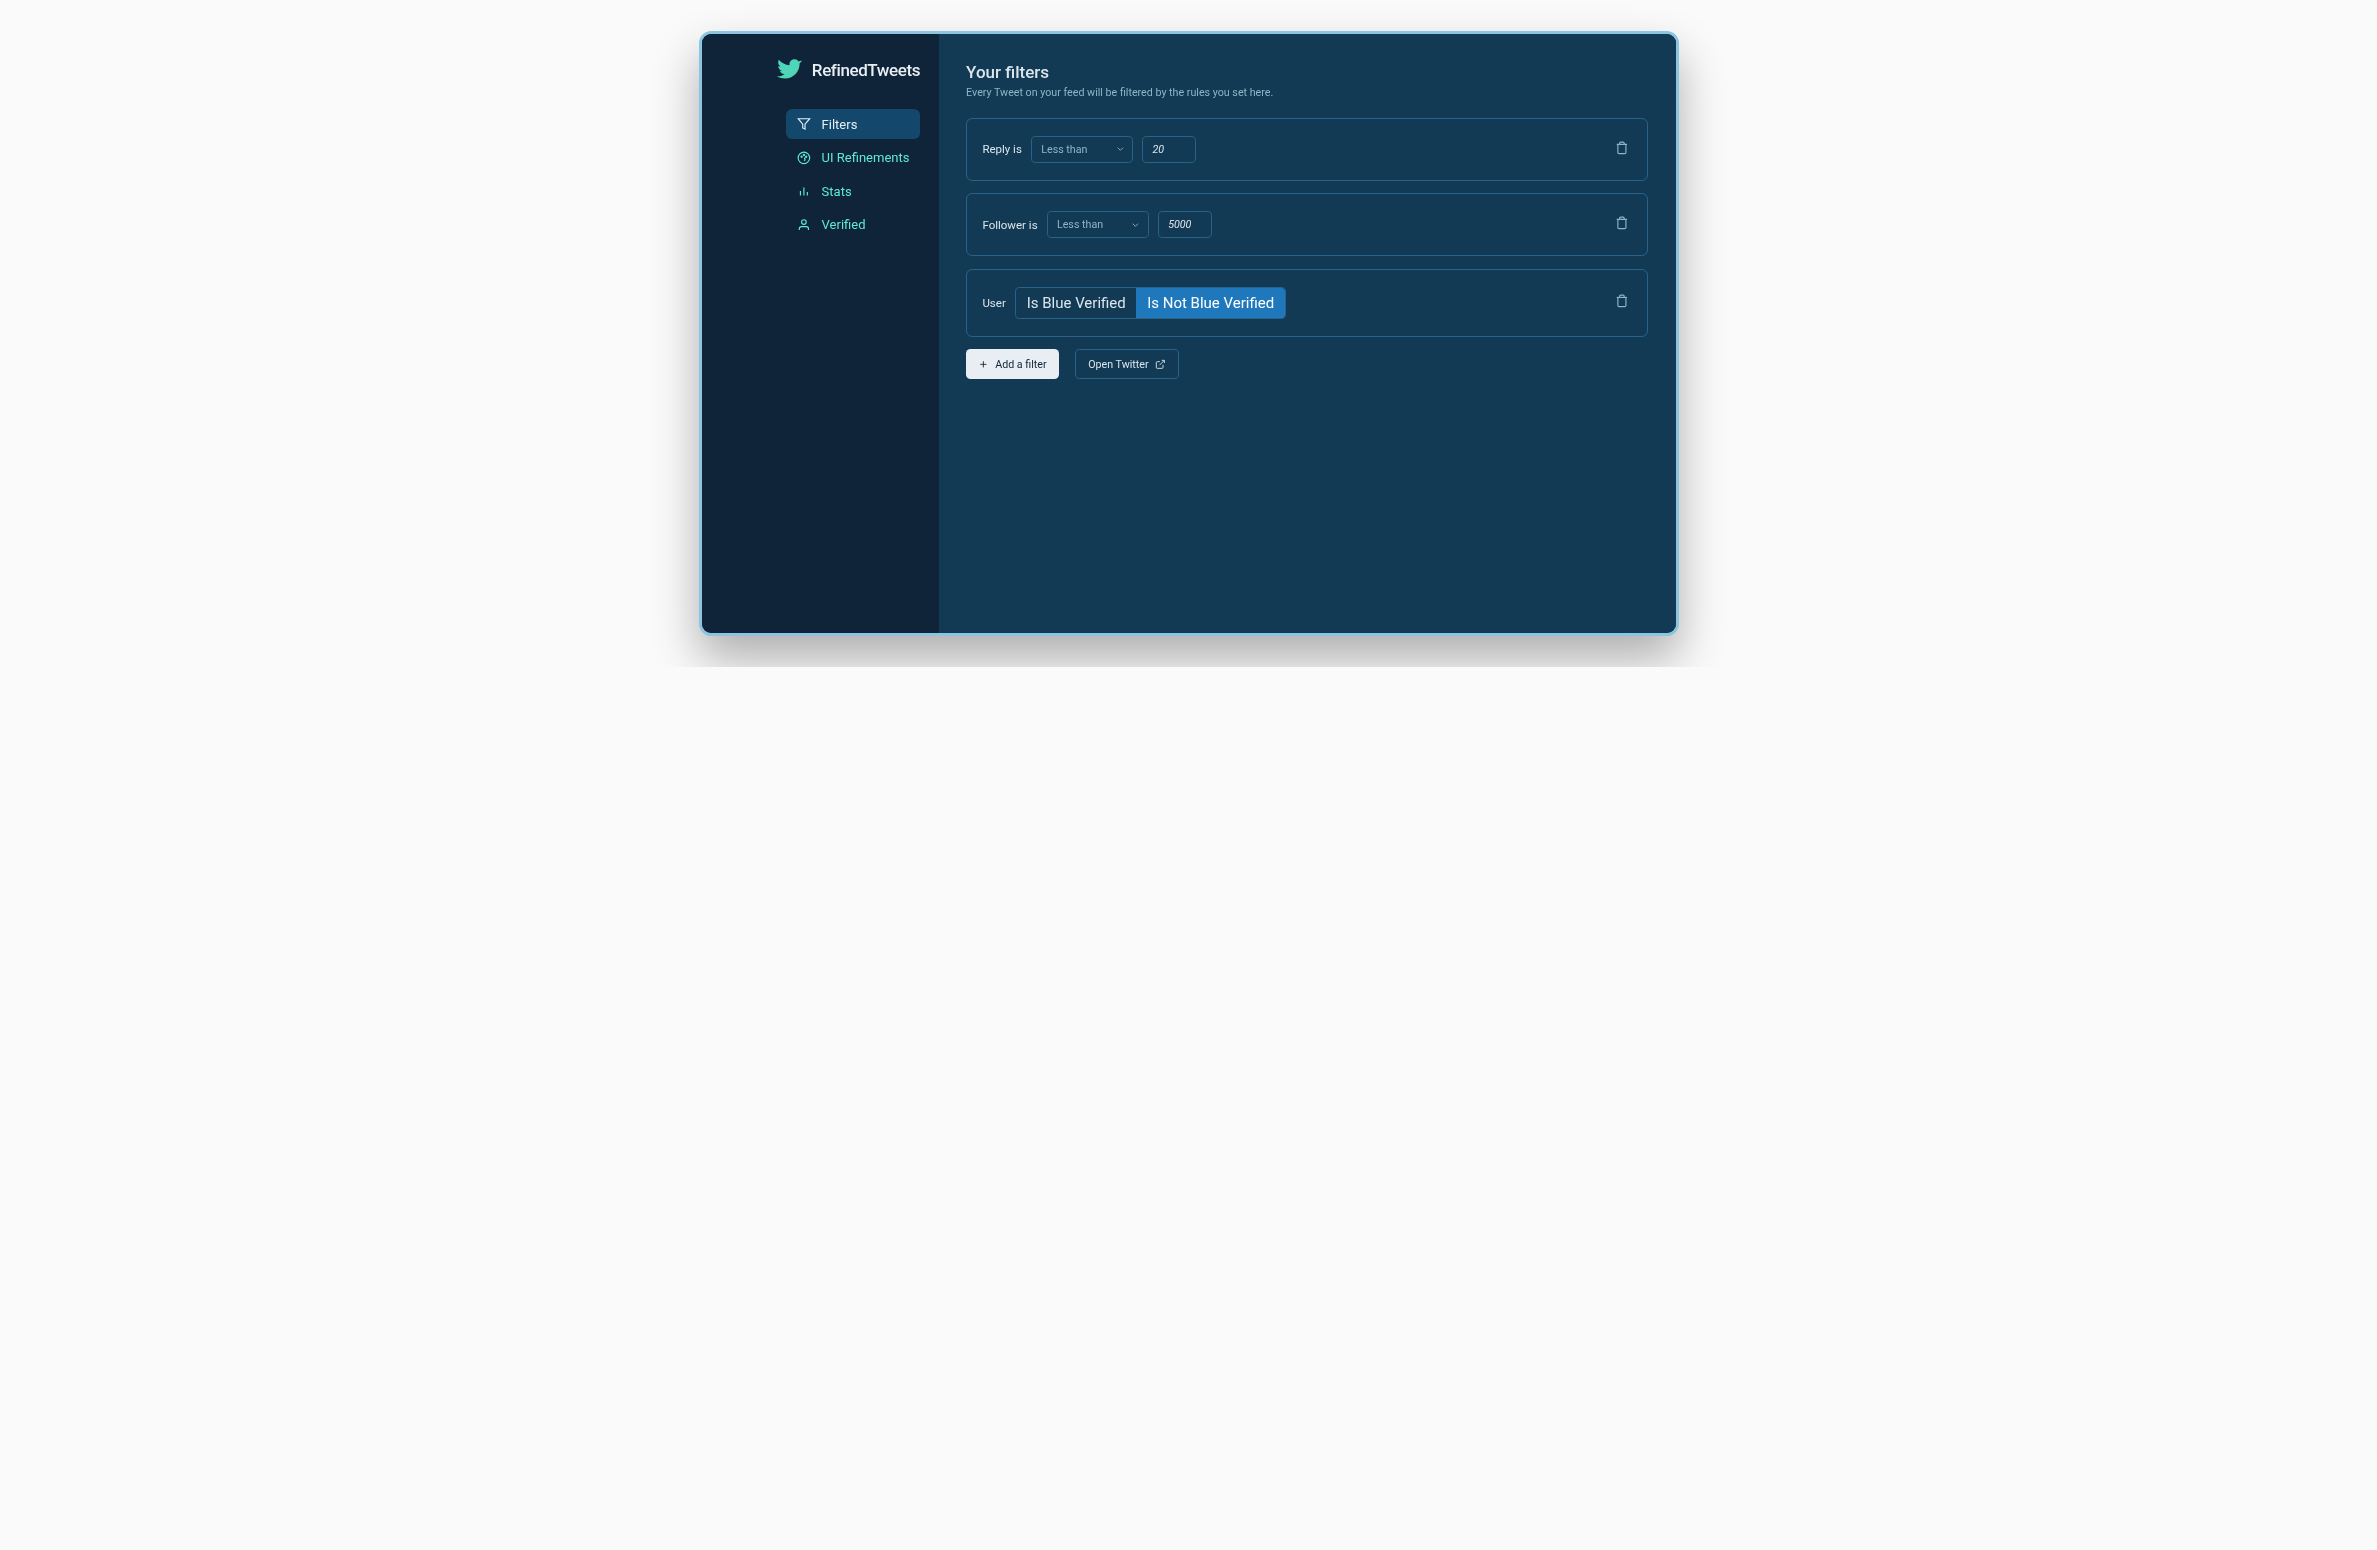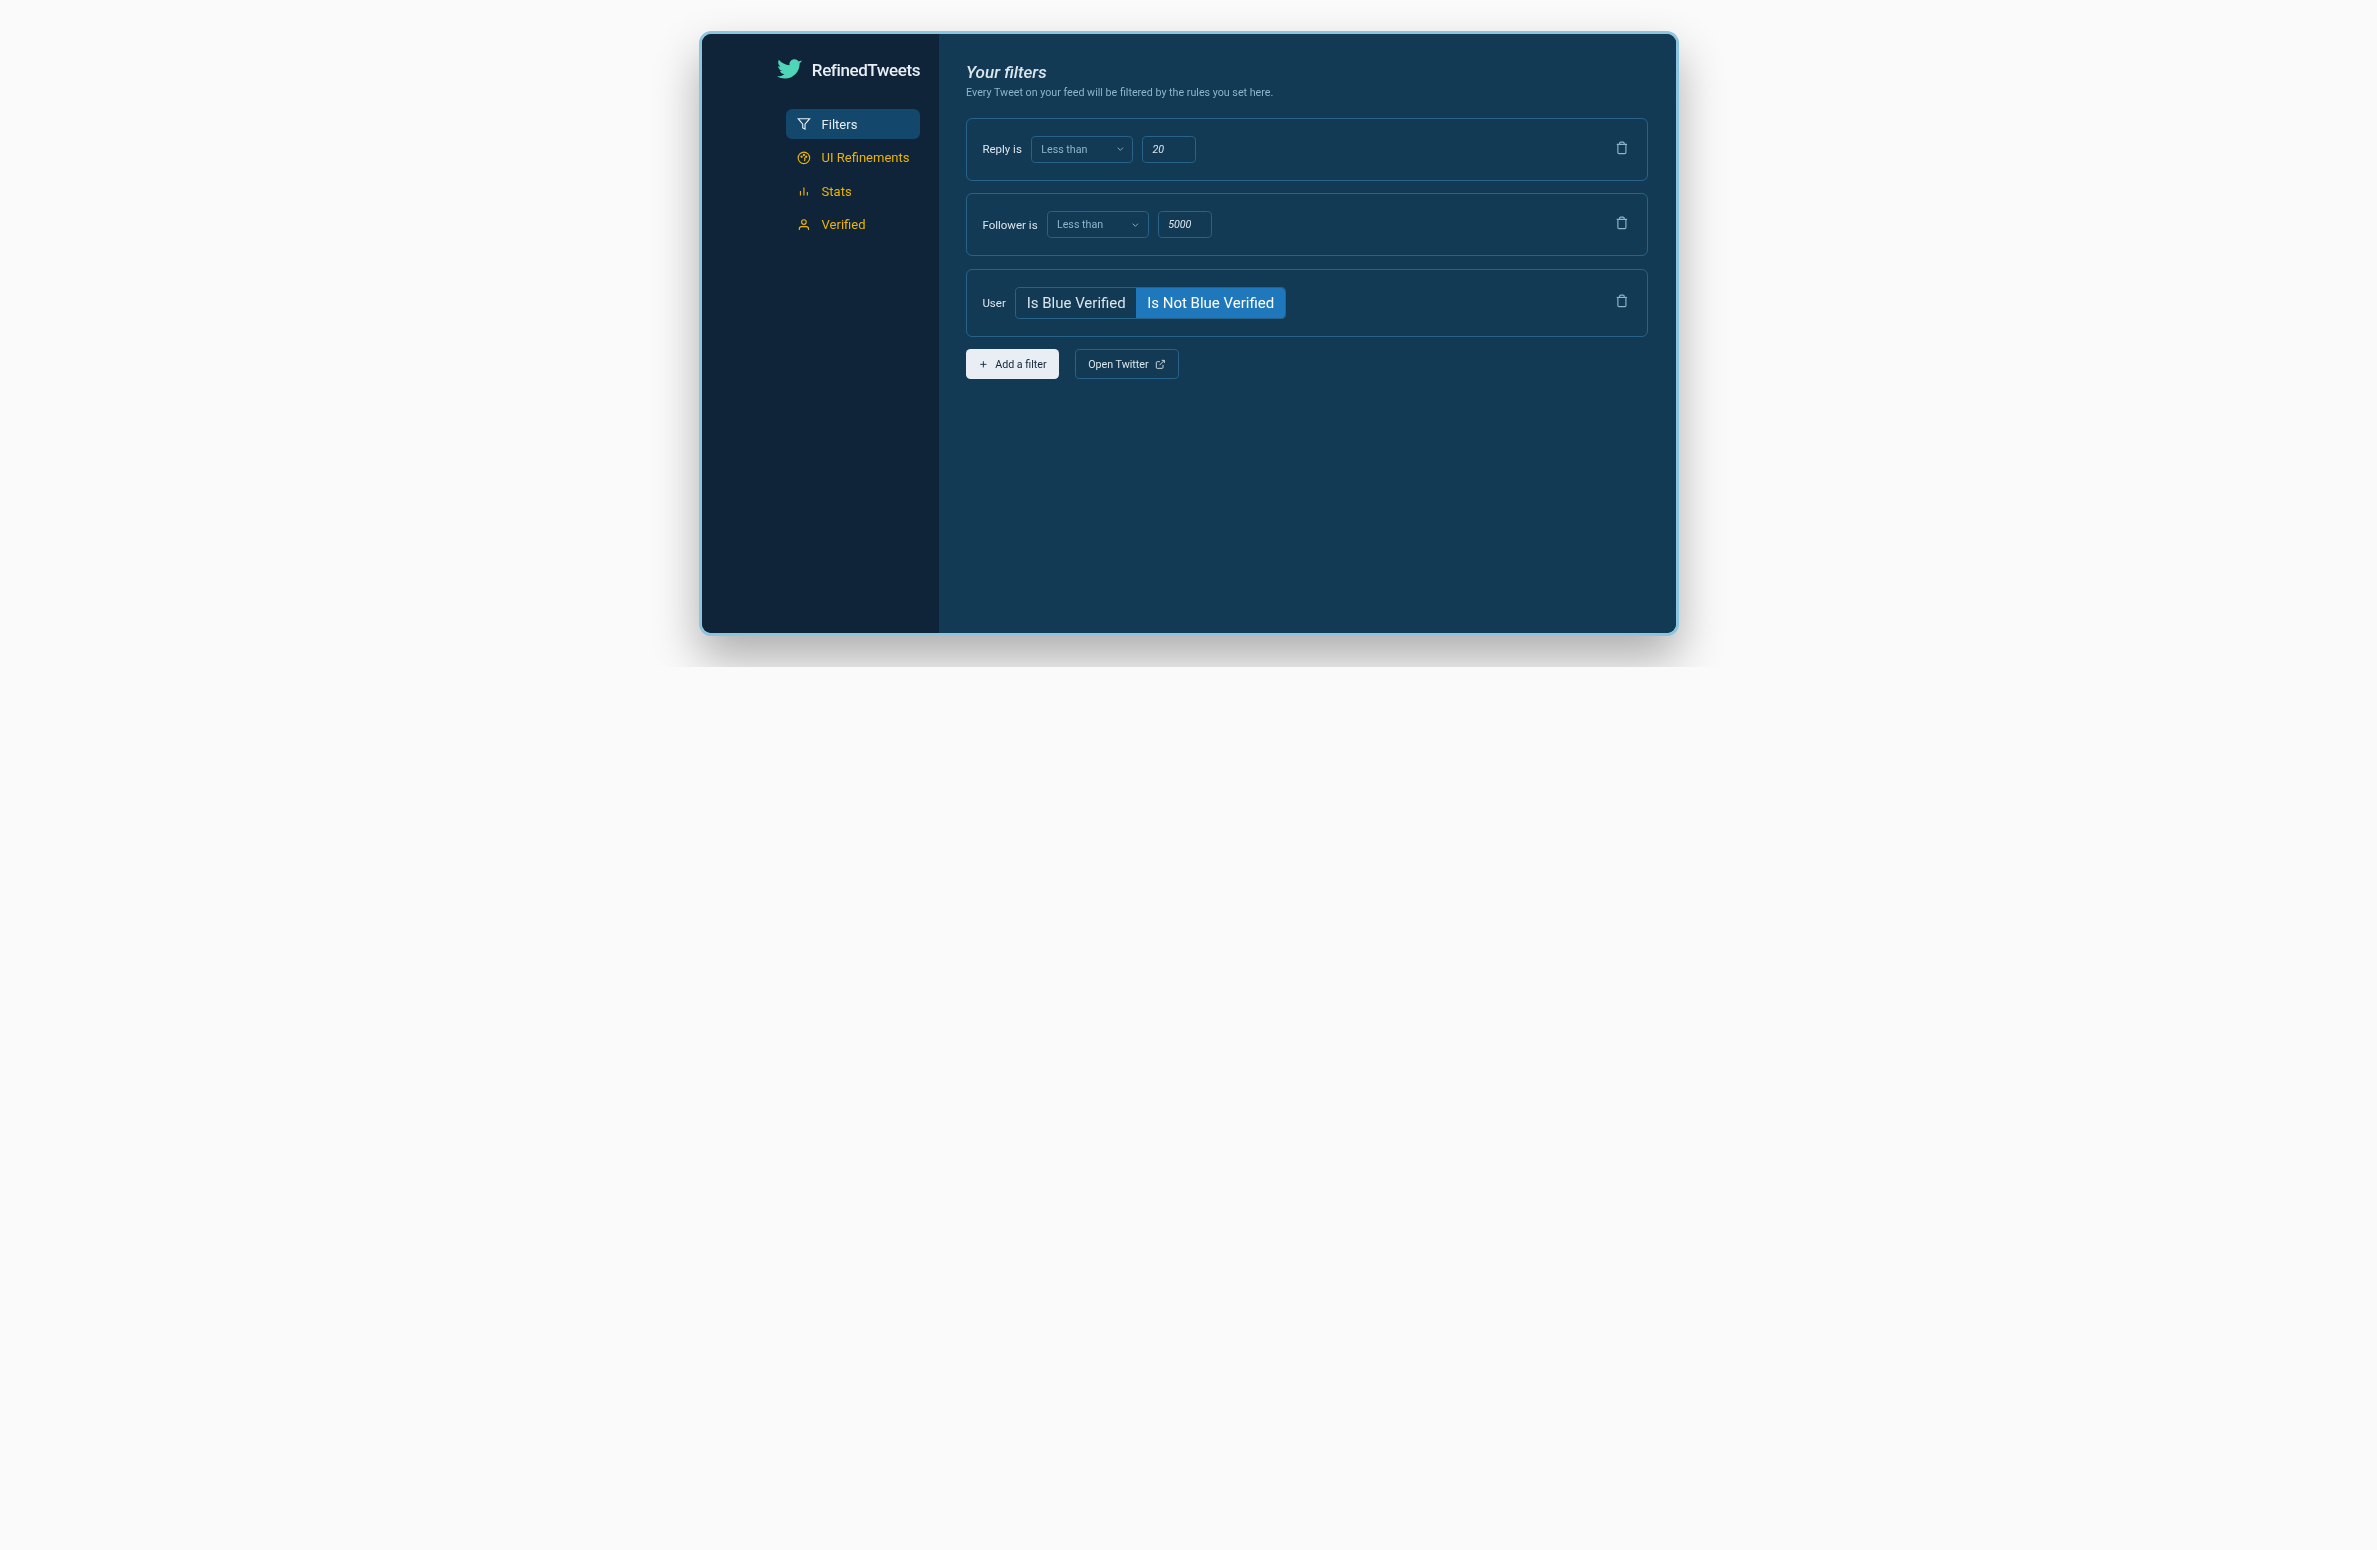--- a/index.html
+++ b/index.html
@@ -54,21 +54,21 @@
       display: flex;
       flex-direction: column;
       gap: 3.1px;
     }
     .nav-item {
       display: flex;
       align-items: center;
       gap: 10.7px;
       padding: 7.7px 10.7px;
       border-radius: 6.1px;
-      color: #eab308;
+      color: #5eead4;
       font-size: 13px;
       cursor: pointer;
     }
     .nav-item.active {
       background: #13486c;
       color: #e8eef3;
     }
     .nav-icon {
       width: 13.8px;
       height: 13.8px;
@@ -77,21 +77,20 @@
     .main {
       flex: 1;
       background: #123a54;
       padding: 27.6px;
     }
     .page-title {
       font-size: 17px;
       font-weight: 500;
       color: #dbe5ec;
       margin-bottom: 4.6px;
-      font-style: italic;
     }
     .page-subtitle {
       font-size: 10.7px;
       color: #8eb5c9;
       margin-bottom: 18.4px;
     }
     .filter-card {
       border: 0.8px solid #2a638a;
       border-radius: 6.1px;
       padding: 17px 15.3px;

